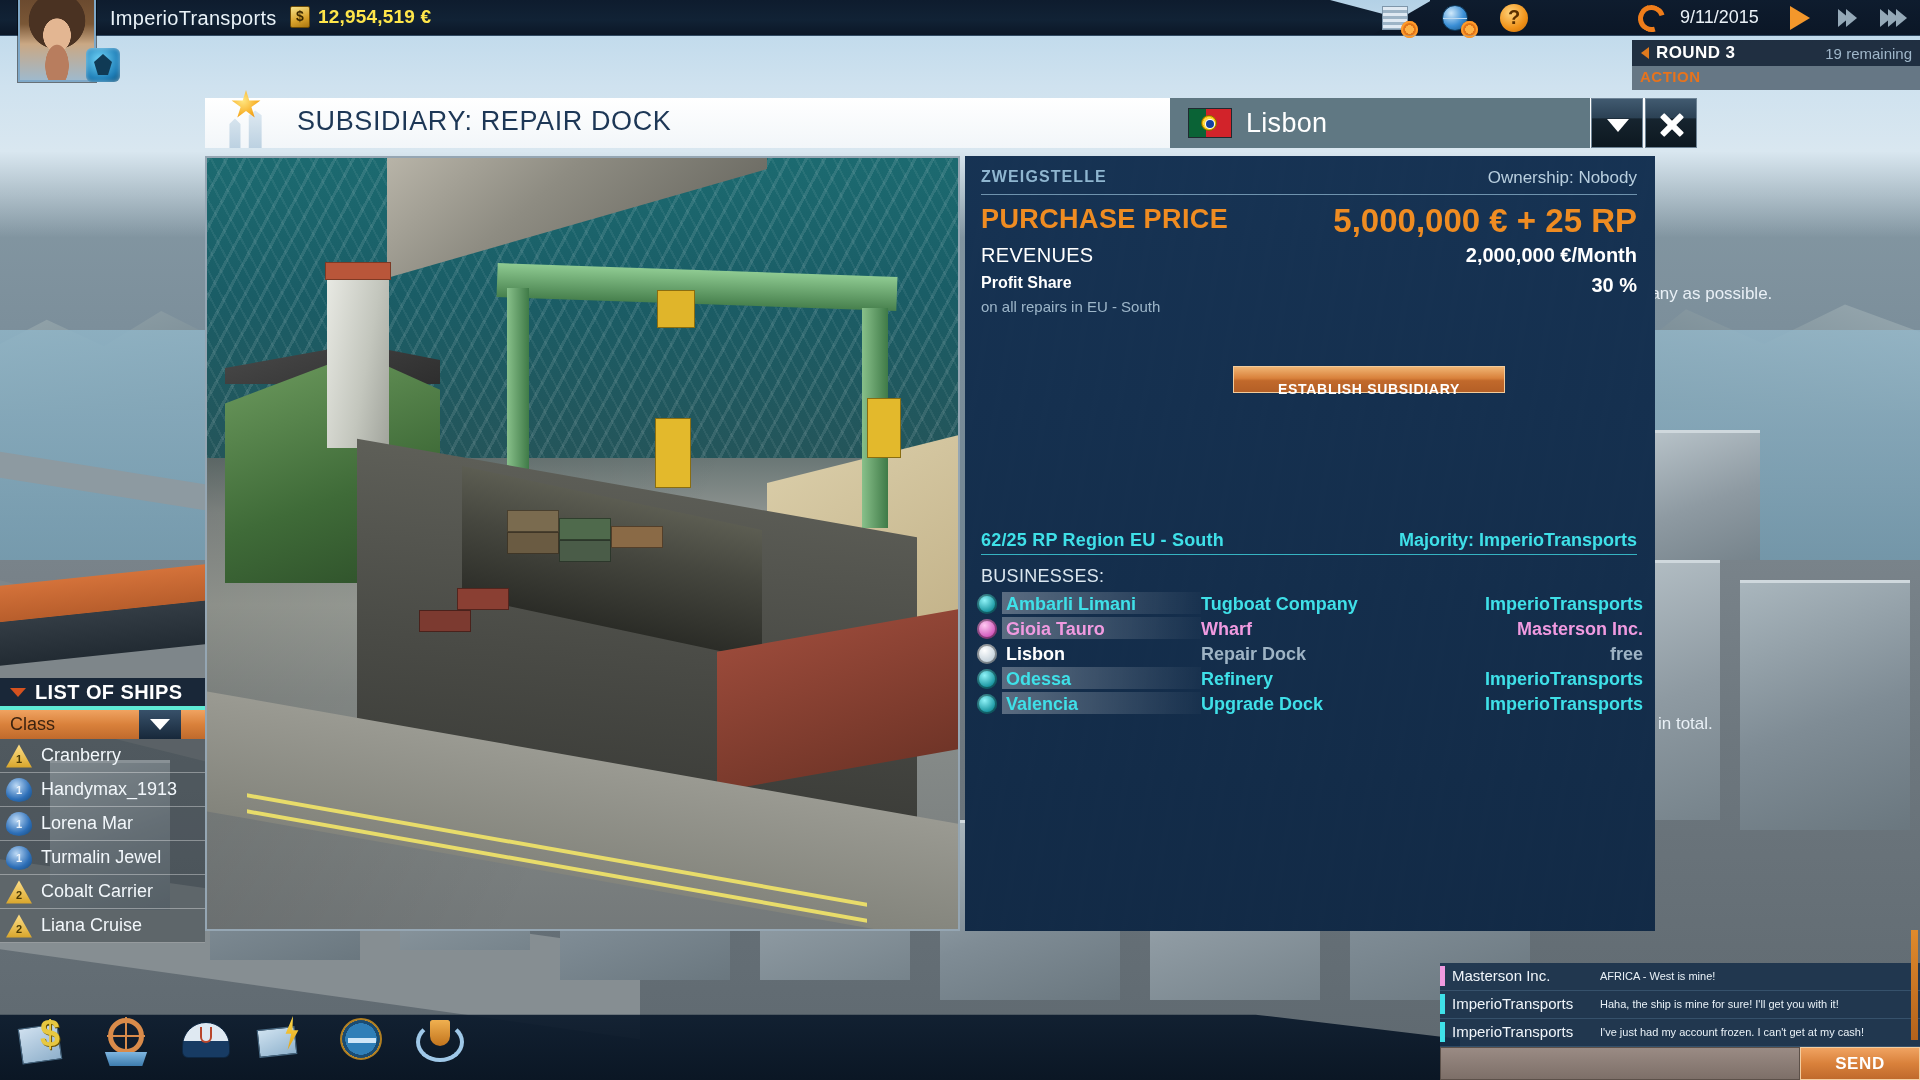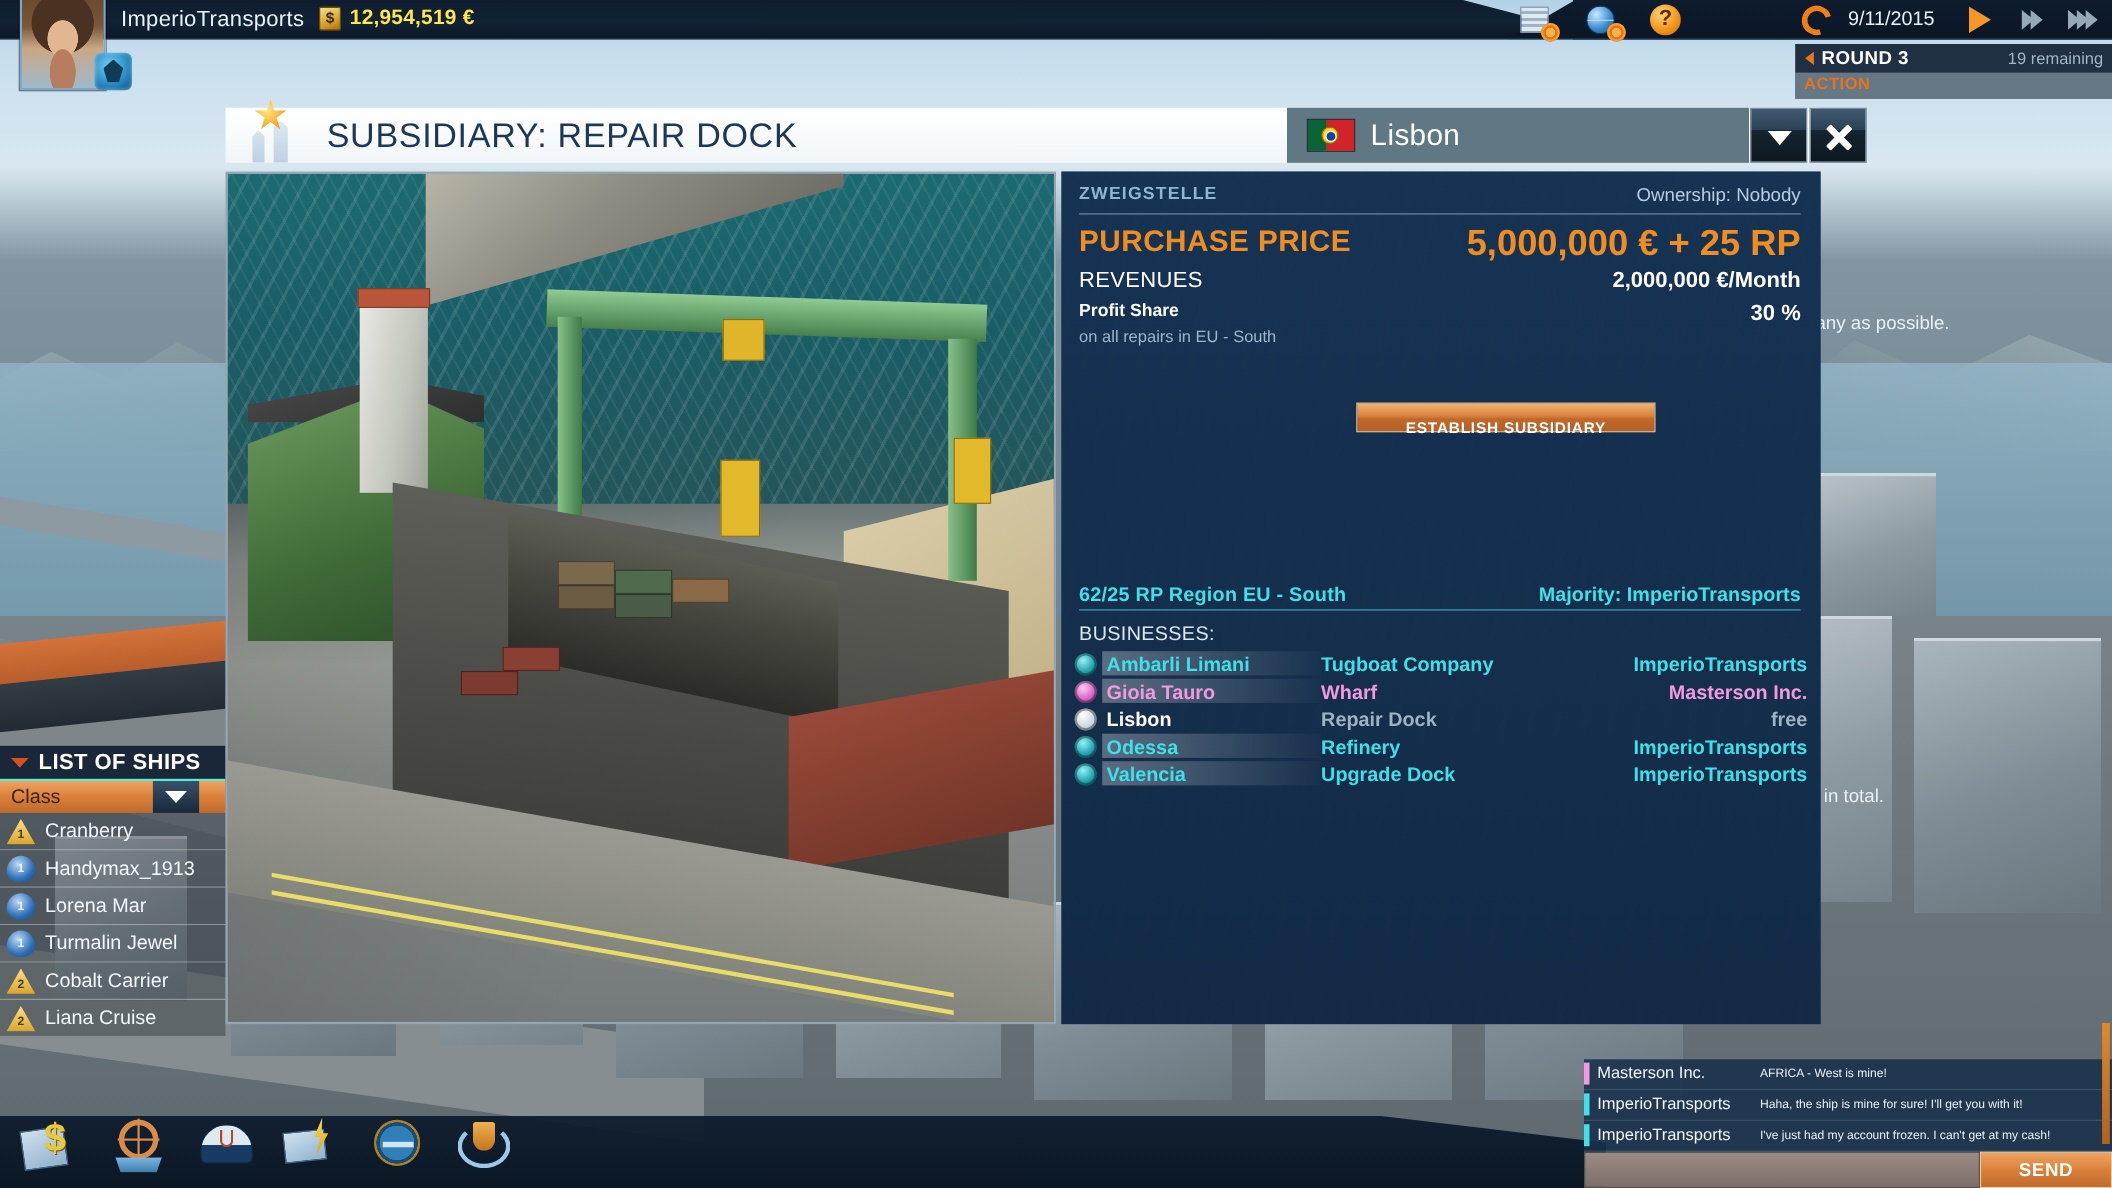--- a/index.html
+++ b/index.html
@@ -199,21 +199,21 @@
     clip-path: polygon(50% 0,61% 35%,98% 35%,68% 57%,79% 92%,50% 70%,21% 92%,32% 57%,2% 35%,39% 35%);
   }
   #header-building {
     position:absolute; left:18px; top:10px; width:46px; height:40px;
     background:
       linear-gradient(180deg,#dfeaf2,#b9cfe0);
     clip-path: polygon(14% 100%, 14% 40%, 26% 26%, 38% 40%, 38% 100%, 56% 100%, 56% 18%, 70% 6%, 84% 18%, 84% 100%);
     opacity:.95;
   }
   #header-title {
-    position:absolute; left:92px; top:8px; font-size:31px; color:#1d3756;
+    position:absolute; left:92px; top:8px; font-size:27px; color:#1d3756;
     letter-spacing:.6px;
     text-align:right;
   }
   #city-chip {
     position:absolute; left:965px; top:0; width:420px; height:50px;
     background: rgba(83,108,120,.92);
     display:flex; align-items:center; gap:14px; padding-left:18px;
   }
   #city-flag { width:44px; height:30px; position:relative; border:1px solid #1f2a30; flex:none;}
   #city-flag .green { position:absolute;left:0;top:0;width:40%;height:100%;background:#0a6336;}
@@ -332,21 +332,21 @@
   .biz-city .bar.none { background:none; }
   .biz-city span { position:relative; z-index:1; }
   .biz-type { width:240px; flex:none; font-size:18px; font-weight:bold; }
   .biz-owner { flex:1; text-align:right; font-size:18px; font-weight:bold; }
 
   
   #ships-panel { position:absolute; left:0; top:678px; width:205px; z-index:36; }
   #ships-header {
     height:32px; background: rgba(17,32,50,.93);
     display:flex; align-items:center; padding-left:10px; gap:9px;
-    border-bottom:2px solid #5eead4;
+    border-bottom:4px solid #5eead4;
   }
   #ships-caret { width:0;height:0;border-left:8px solid transparent;border-right:8px solid transparent;
      border-top:9px solid #d4521f; cursor:pointer;}
   #ships-title { font-size:20px; font-weight:bold; color:#fff; letter-spacing:.4px; }
   #ships-filter { height:29px; display:flex; align-items:stretch;
      background: linear-gradient(180deg,#f0a361,#d9813b 50%,#c06a2c); }
   #ships-filter .field { flex:1; display:flex; align-items:center; padding-left:10px;
      font-size:18px; color:#3b2310;border-radius:10px; }
   #ships-filter .drop { width:42px; background: linear-gradient(180deg,#38516a,#17283a);
      display:flex; align-items:center; justify-content:center; cursor:pointer;}

